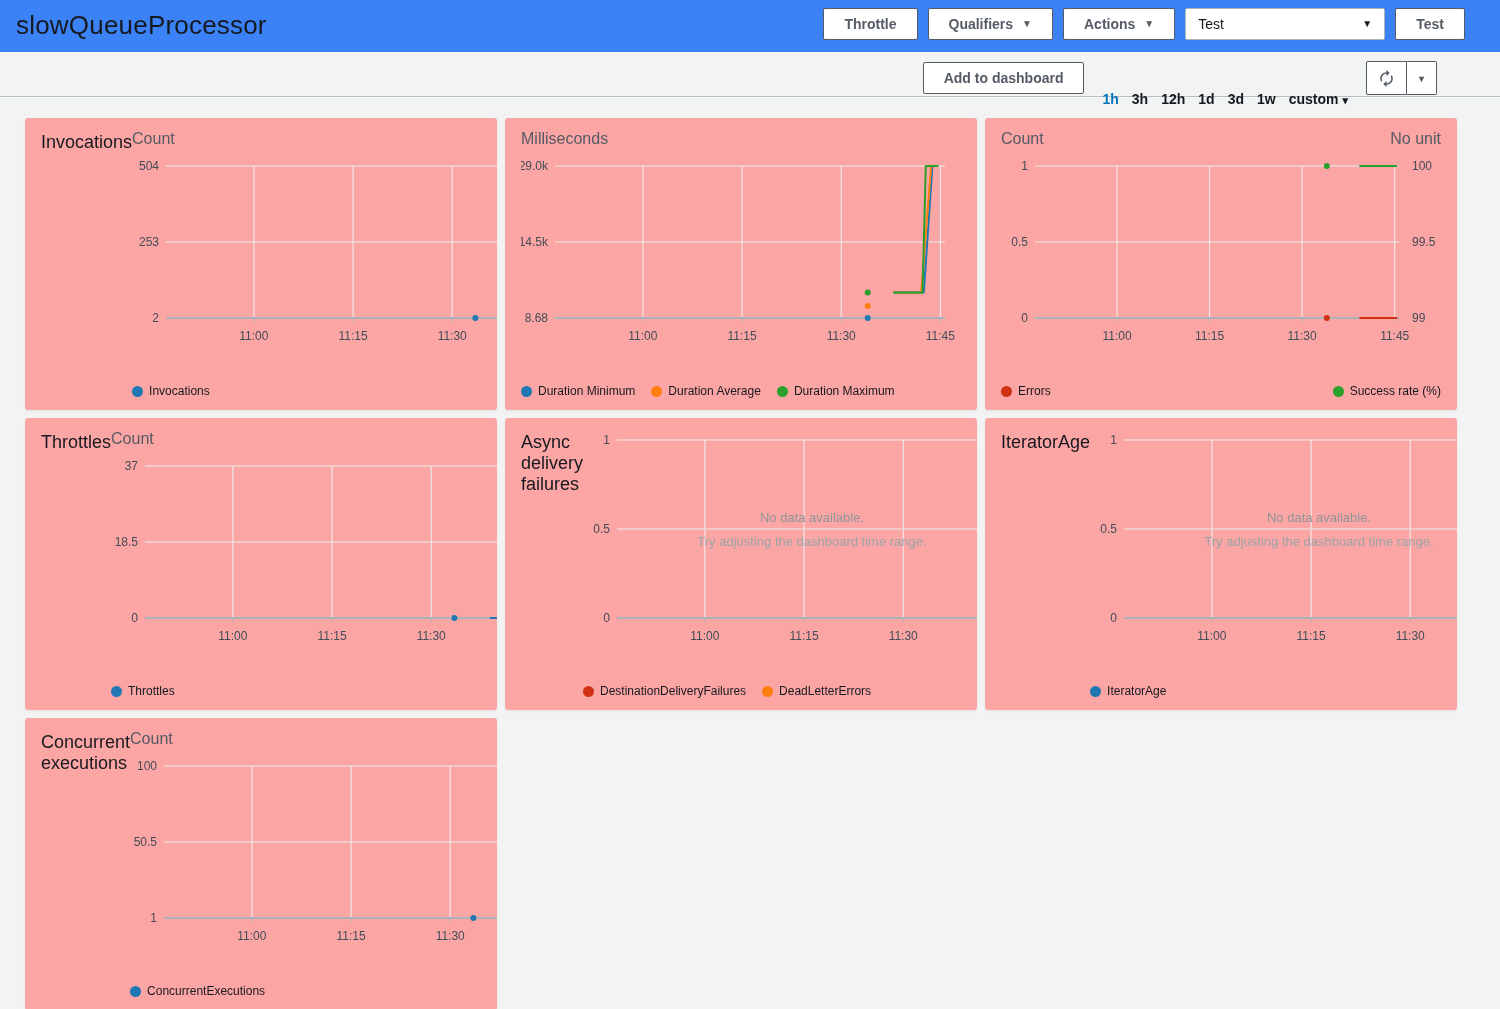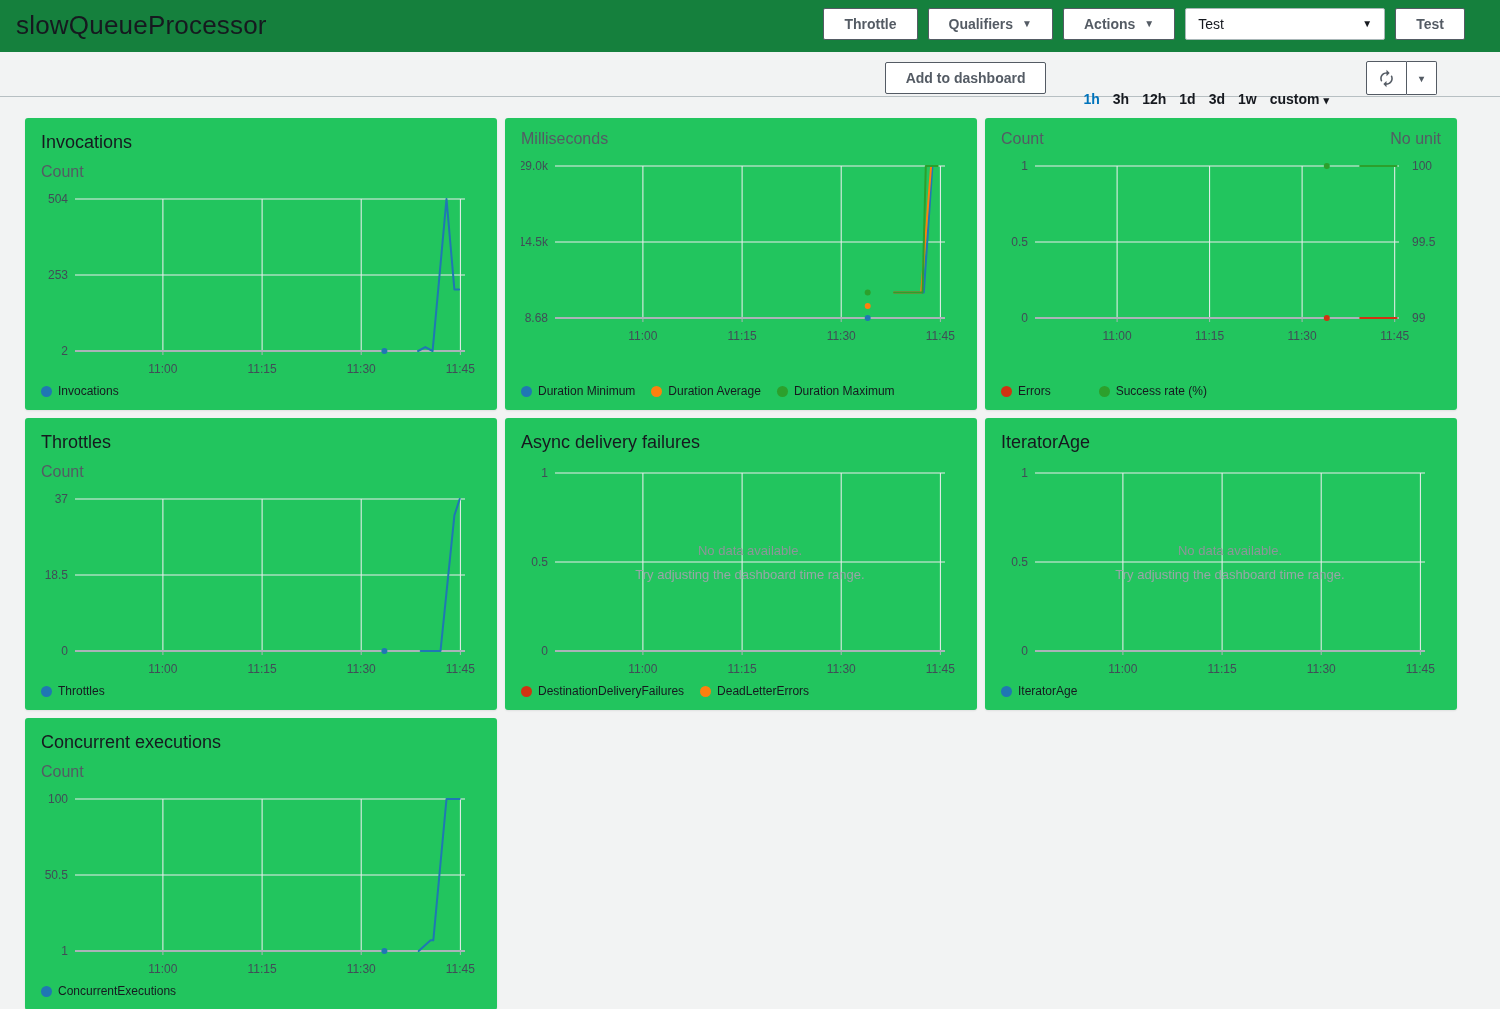--- a/index.html
+++ b/index.html
@@ -6,21 +6,21 @@
   html,body { margin:0; padding:0; }
   body {
     width:1500px; height:1009px;
     background:#f2f3f3;
     font-family:"Liberation Sans", sans-serif;
     color:#16191f;
     overflow:hidden;
   }
   
   .header {
-    background:#15803d;
+    background:#3b82f6;
     display:flex; justify-content:space-between; align-items:flex-start;
     padding:8px 35px 0 16px; height:52px;
   }
   .page-title { font-size:26px; font-weight:400; margin:2px 0 0 0; color:#16191f; letter-spacing:.2px; }
   .hdr-actions { display:flex; gap:10px; align-items:center; }
   .btn {
     height:32px; padding:0 20px;
     background:#fff; border:1px solid #545b64; border-radius:2px;
     color:#545b64; font-weight:700; font-size:14px;
     display:inline-flex; align-items:center; justify-content:center; gap:9px;
@@ -31,52 +31,52 @@
     width:200px; height:32px; background:#fff;
     border:1px solid #aab7b8; border-radius:2px;
     display:inline-flex; align-items:center; justify-content:space-between;
     padding:0 12px; font-size:14px; color:#16191f; cursor:pointer;
   }
   .select .car { color:#16191f; }
   
   .toolbar {
     position:relative; height:52px;
     display:flex; justify-content:flex-end; align-items:center;
-    gap:37px; padding-right:63px;
+    gap:18px; padding-right:63px;
   }
   .toolbar .rule { position:absolute; left:0; right:0; bottom:7px; border-top:1px solid #b7bfc2; z-index:0; }
   .toolbar > * { position:relative; z-index:1; }
   .ranges { display:flex; gap:13px; align-items:center; font-size:14px; font-weight:700;margin-top:41px; }
   .range { color:#16191f; cursor:pointer; }
   .range.sel { color:#0073bb; }
   .range .car-s { font-size:11px; margin-left:4px; }
   .split { display:flex; }
   .split .btn { padding:0; height:34px; }
   .split .btn.ic { width:41px; border-radius:2px 0 0 2px; }
   .split .btn.dd { width:30px; border-left:none; border-radius:0 2px 2px 0; font-size:10px; }
   
   .grid {
     display:grid; grid-template-columns:repeat(3,472px);
     grid-auto-rows:292px; gap:8px;
     margin:14px 43px 0 25px;
   }
   .panel {
-    background:#22c55e; border-radius:3px;
+    background:#fca5a5; border-radius:3px;
     box-shadow:0 1px 2px rgba(0,0,0,.08);
-    padding:12px 16px; display:flex; flex-direction:column; overflow:hidden;
+    padding:12px 16px; display:flex; flex-direction:row; overflow:hidden;
   }
   .panel h2 { font-size:18px; font-weight:500; margin:2px 0 10px 0; color:#16191f; }
   .chart { display:flex; flex-direction:column; flex:1; }
   .unit-row { display:flex; justify-content:space-between; font-size:16px; color:#545b64; margin:0 0 8px 0; }
   .chart svg { display:block; }
   .chart svg text { font-size:12px; fill:#414d57; font-family:"Liberation Sans",sans-serif; }
   .chart svg text.nd1 { font-size:13px; fill:#8d9699; }
   .chart svg text.nd2 { font-size:13px; fill:#9aa5a8; }
   .legend { margin-top:auto; display:flex; align-items:center; font-size:12px; color:#16191f; }
-  .legend.spread { justify-content:flex-start;gap:48px; }
+  .legend.spread { justify-content:space-between; }
   .lgrp { display:flex; gap:16px; }
   .li { display:inline-flex; align-items:center; gap:6px; cursor:pointer; }
   .sw { width:11px; height:11px; border-radius:50%; flex:0 0 auto; }
 </style>
 </head>
 <body>
 
 <div class="header">
   <h1 class="page-title">slowQueueProcessor</h1>
   <div class="hdr-actions">

